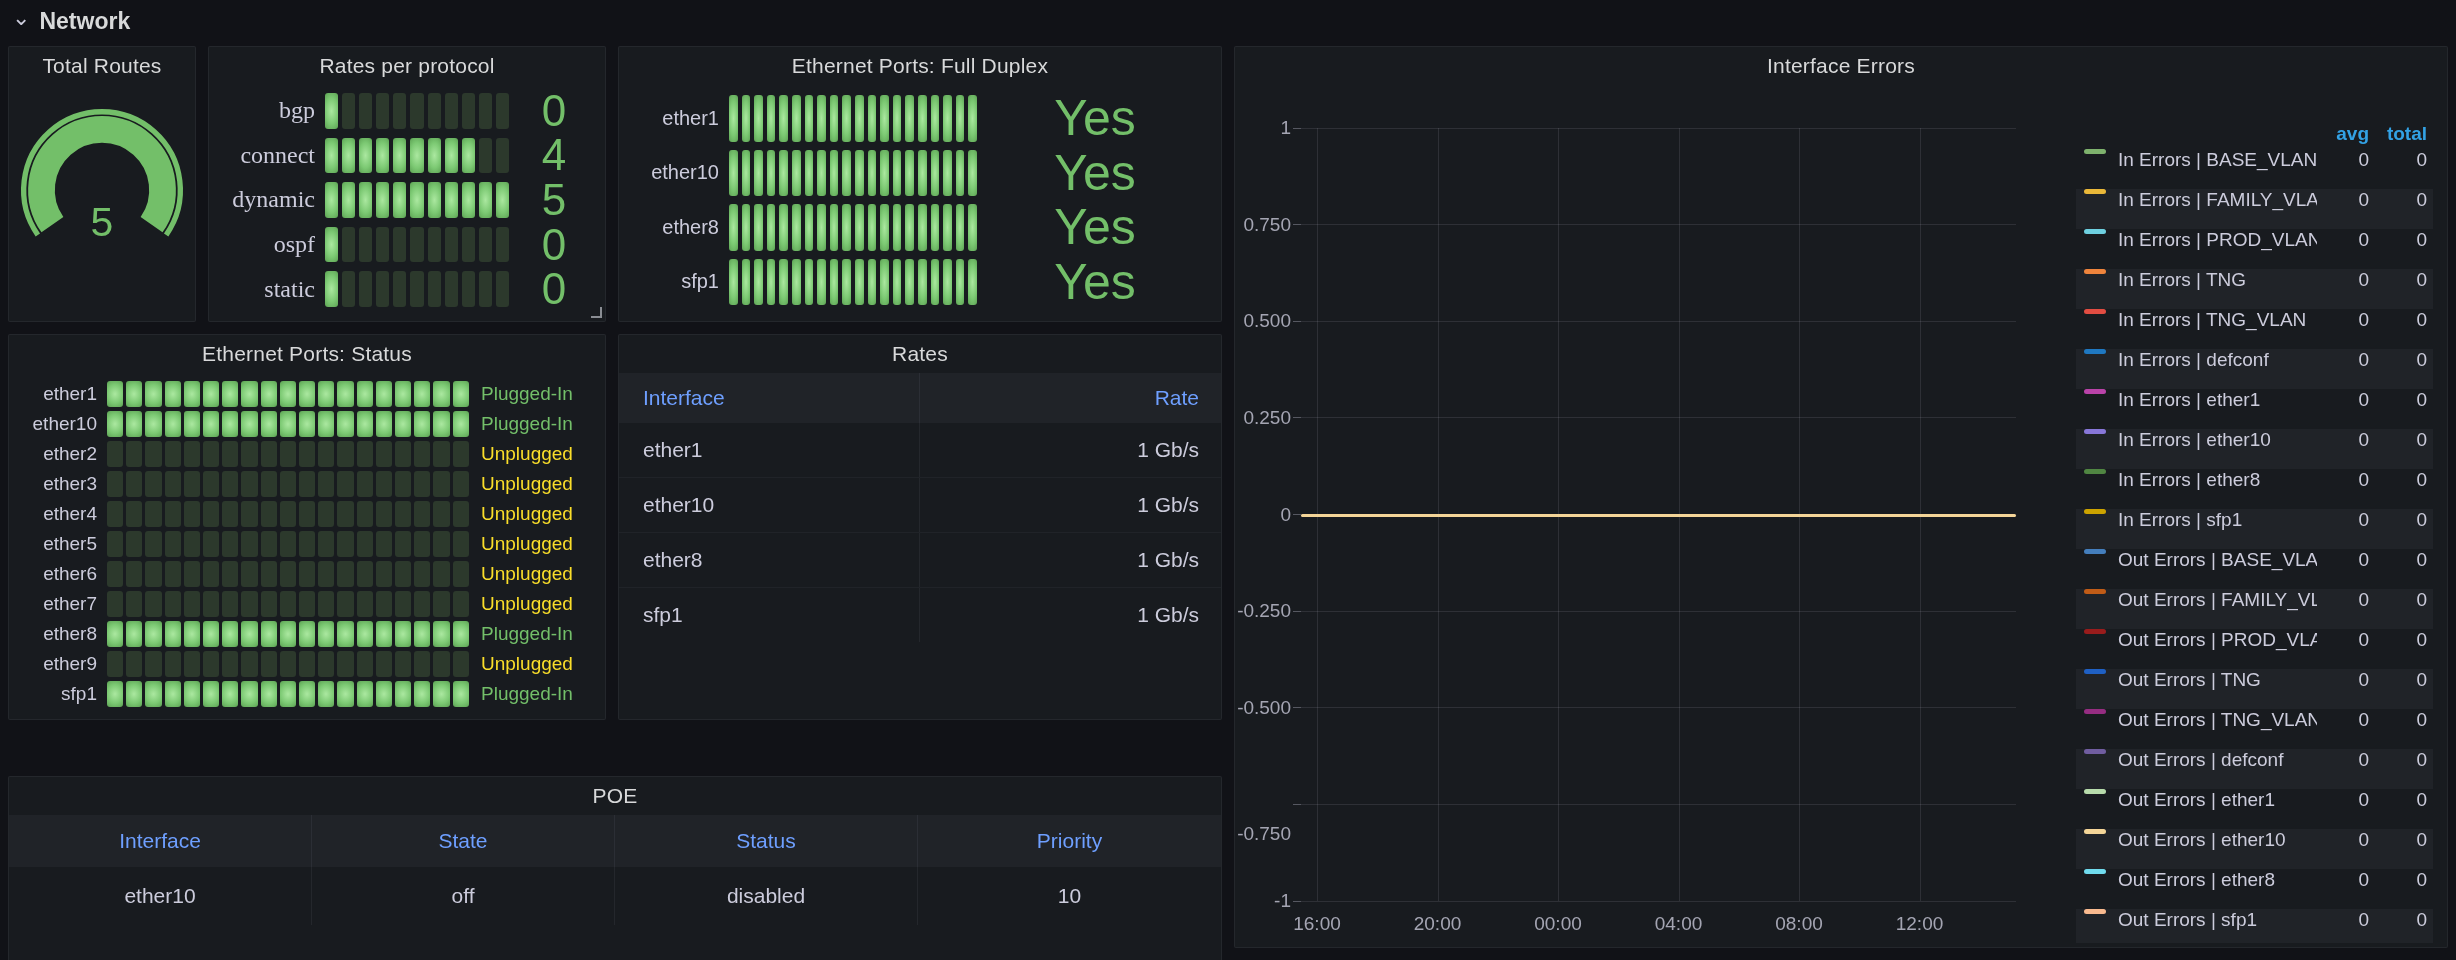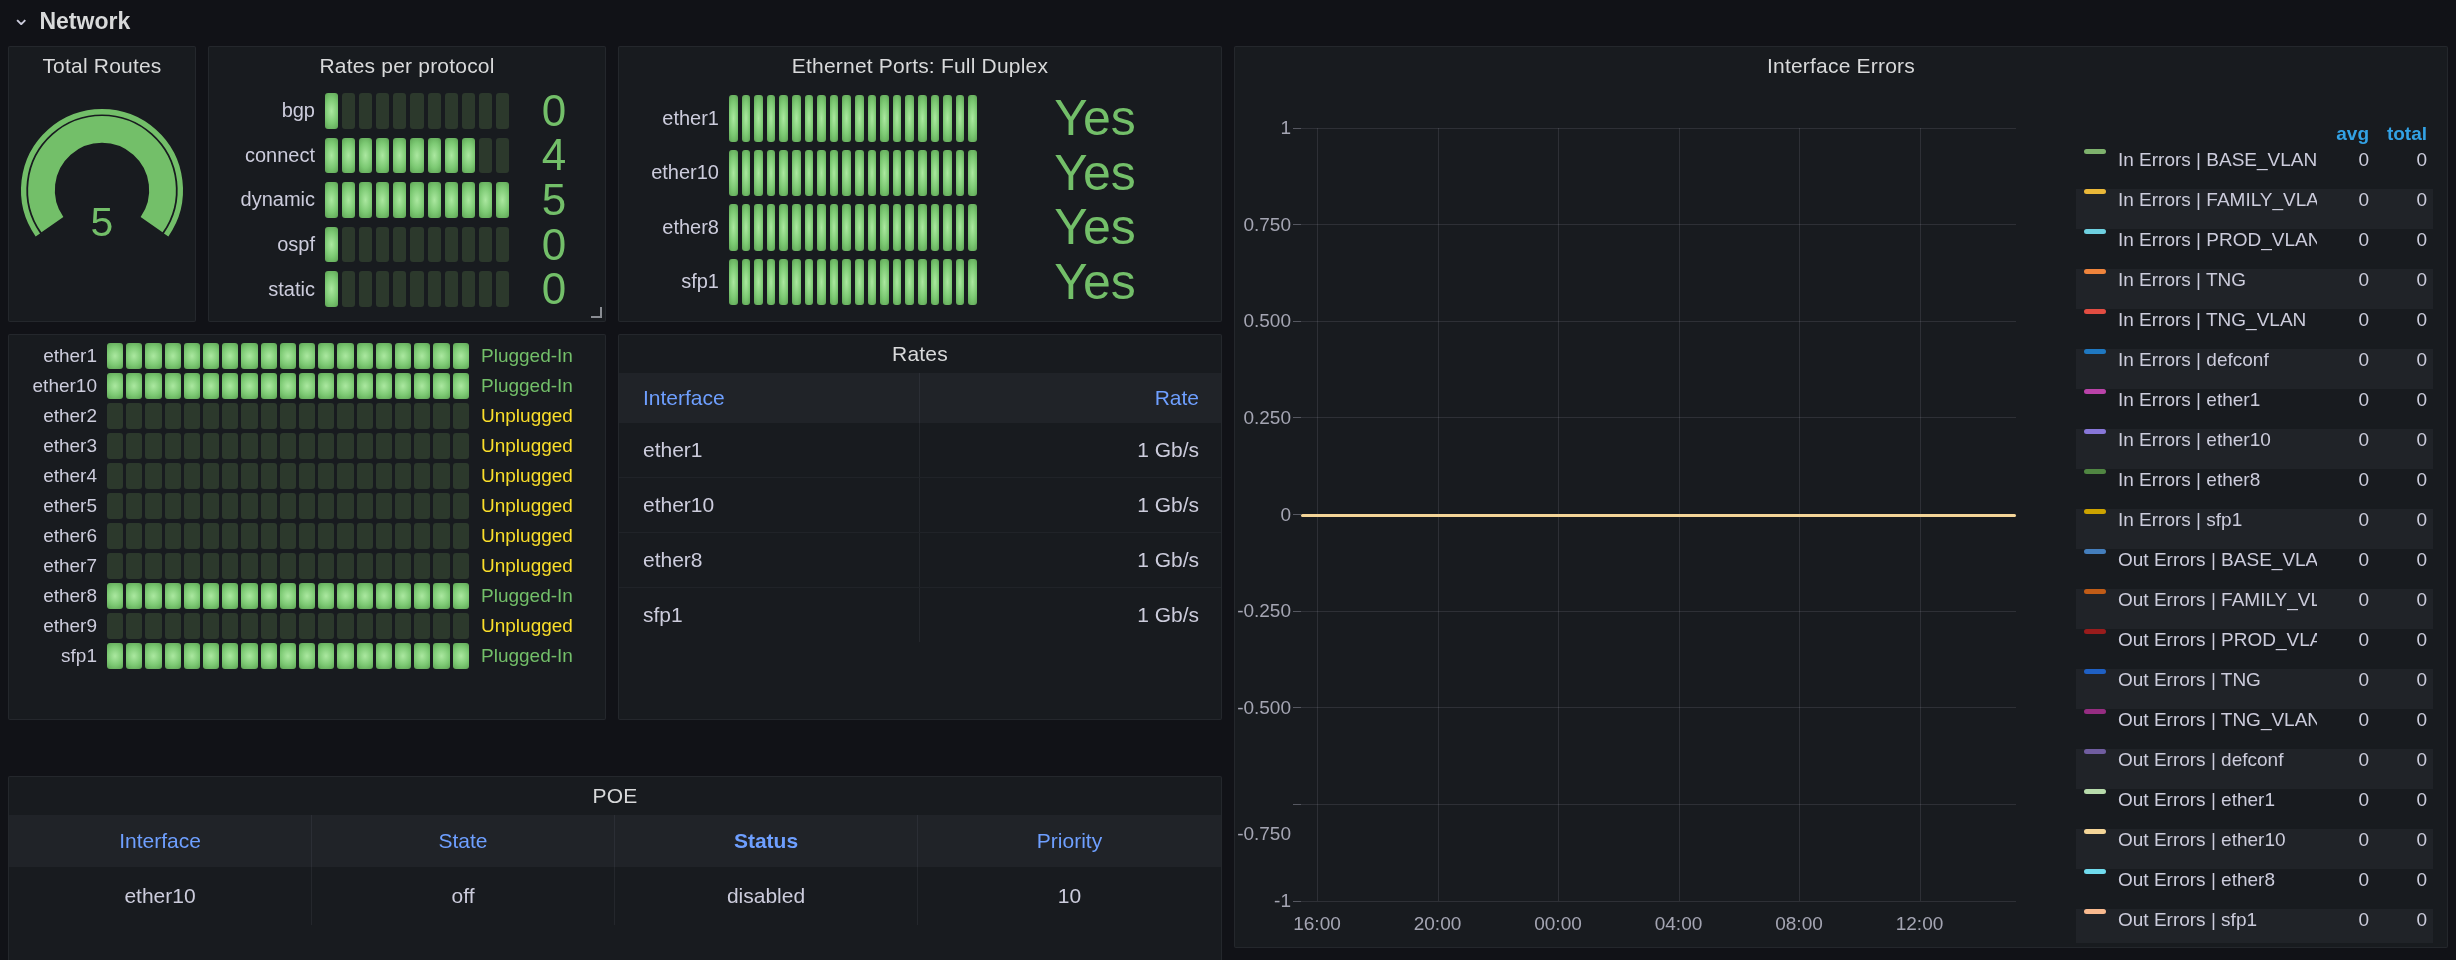--- a/index.html
+++ b/index.html
@@ -29,21 +29,21 @@
   
   .lcd{display:flex;flex-direction:column;box-sizing:border-box;height:calc(100% - 38px);}
   .lcd-row{display:flex;align-items:stretch;flex:1;min-height:0;}
   .lcd-label{display:flex;align-items:center;justify-content:flex-end;color:#ccccdc;white-space:nowrap;}
   .lcd-cells{flex:1;display:flex;gap:4px;margin:0 10px;}
   .lcd-cell{flex:1;border-radius:3px;background:#2c392c;}
   .lcd-cell.lit{background:radial-gradient(ellipse 100% 75% at 50% 50%, #abe8a0 0%, #7cc973 48%, #4c8f43 100%);}
   .lcd-value{display:flex;align-items:center;justify-content:center;color:#73bf69;}
   .lcd-value.warn{color:#fade2a;}
   #p-routes .lcd{padding:8px 16px 14px 18px;gap:9px;}
-  #p-routes .lcd-label{width:88px;font-size:20px;}
+  #p-routes .lcd-label{width:88px;font-size:24px;font-family:Liberation Serif, serif;}
   #p-routes .lcd-value{width:70px;font-size:44px;line-height:1;}
   #p-duplex .lcd{padding:10px 18px 16px 14px;gap:8px;}
   #p-duplex .lcd-label{width:86px;font-size:20px;}
   #p-duplex .lcd-value{width:216px;font-size:50px;line-height:1;}
   #p-status .lcd{padding:8px 12px 12px 8px;gap:4px;}
   #p-status .lcd-label{width:80px;font-size:19px;}
   #p-status .lcd-cells{margin:0 12px 0 10px;gap:3px;}
   #p-status .lcd-value{width:112px;font-size:19px;justify-content:flex-start;}
 
   
@@ -308,20 +308,21 @@
             <span class="lcd-cell lit"></span>
             <span class="lcd-cell lit"></span>
             <span class="lcd-cell lit"></span>
           </span>
           <span class="lcd-value">Yes</span>
         </div>
       </div>
   </div>
 
   <div class="panel" id="p-status">
+    <div class="panel-title">Ethernet Ports: Status</div>
     <div class="lcd">
         <div class="lcd-row">
           <span class="lcd-label">ether1</span>
           <span class="lcd-cells">
             <span class="lcd-cell lit"></span>
             <span class="lcd-cell lit"></span>
             <span class="lcd-cell lit"></span>
             <span class="lcd-cell lit"></span>
             <span class="lcd-cell lit"></span>
             <span class="lcd-cell lit"></span>
@@ -619,21 +620,21 @@
         </div>
       </div>
   </div>
 
   <div class="panel" id="p-poe">
     <div class="panel-title">POE</div>
     <div class="g-table">
         <div class="tr head">
           <div class="cell th" data-al="center" style="width: 25%;">Interface</div>
           <div class="cell th" data-al="center" style="width: 25%;">State</div>
-          <div class="cell th" data-al="center" style="width: 25%; font-weight: bold;">Status</div>
+          <div class="cell th" data-al="center" style="width: 25%;">Status</div>
           <div class="cell th" data-al="center" style="width: 25%;">Priority</div>
         </div>
         <div class="tr data">
           <div class="cell td" data-al="center" style="width: 25%;">ether10</div>
           <div class="cell td" data-al="center" style="width: 25%;">off</div>
           <div class="cell td" data-al="center" style="width: 25%;">disabled</div>
           <div class="cell td" data-al="center" style="width: 25%;">10</div>
         </div>
       </div>
   </div>

